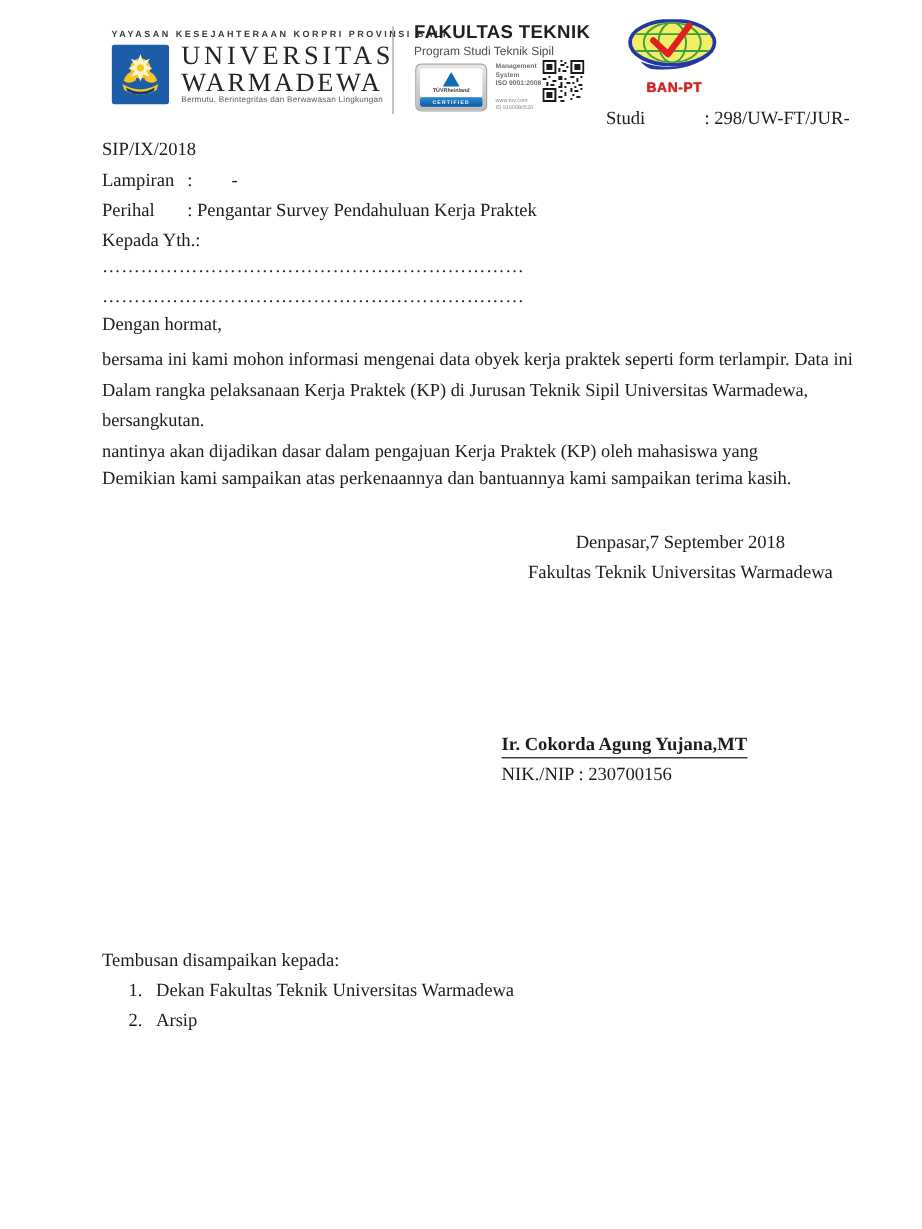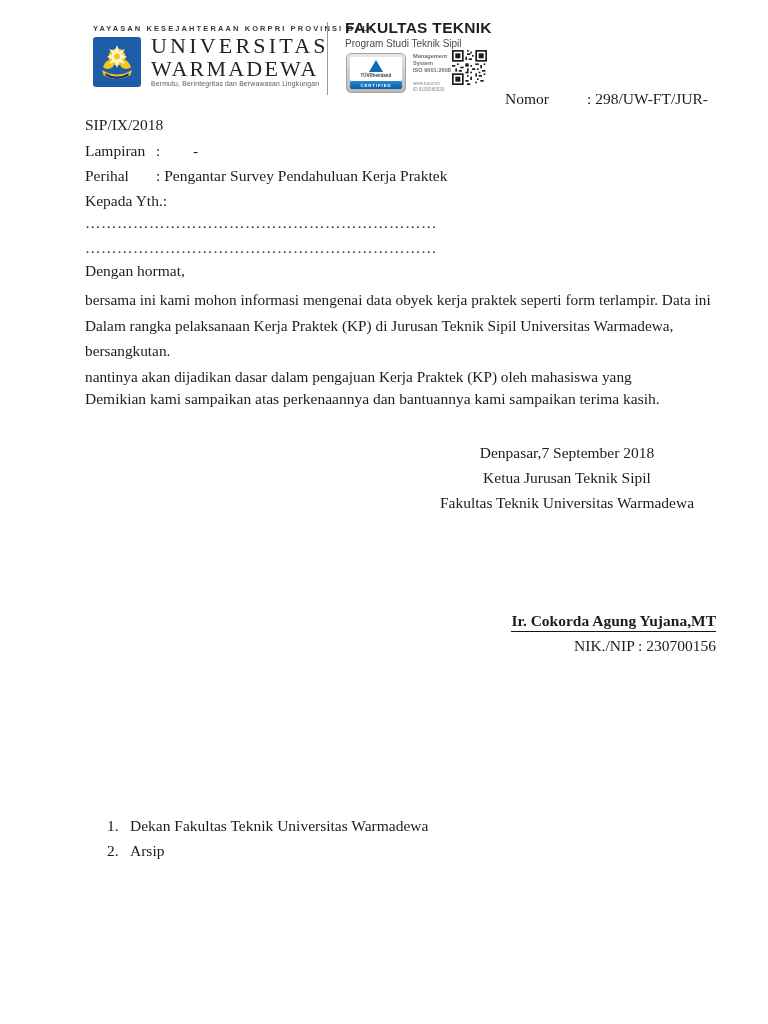--- a/index.html
+++ b/index.html
@@ -51,21 +51,21 @@
   .perihal .lab{width:71px;}
   .kepada{left:85px;top:192px;}
   .dots{left:85px;top:214px;width:350px;overflow:hidden;letter-spacing:.5px;color:#2a2a2a;}
   .dots2{top:239px;}
   .hormat{left:85px;top:262px;}
   .para{position:absolute;left:85px;top:287px;font-size:15.3px;line-height:25.6px;}
   .para div{white-space:nowrap;}
   .demikian{left:85px;top:390px;}
 
   .sig-block{left:418px;top:440px;width:298px;text-align:center;font-size:15.5px;line-height:25.2px;}
-  .name-block{left:418px;top:612px;width:298px;text-align:right;font-size:15.5px;}
+  .name-block{left:418px;top:612px;width:298px;text-align:left;font-size:15.5px;}
   .sig-name{font-weight:bold;display:inline-block;border-bottom:1.6px solid #151515;padding-bottom:1px;}
   .sig-nik{margin-top:5px;}
 
   .tembusan-h{left:85px;top:792px;}
   .titem{font-size:15.5px;position:absolute;white-space:nowrap;}
   .titem .num{display:inline-block;width:23px;}
   .t1{left:107px;top:817px;}
   .t2{left:107px;top:842px;}
 </style>
 </head>
@@ -162,23 +162,42 @@
           <rect x="17" y="18" width="2" height="1"></rect>
           <rect x="14" y="19" width="1" height="1"></rect>
         <rect x="9" y="15" width="1" height="1"></rect>
           <rect x="11" y="16" width="1" height="2"></rect>
           <rect x="8" y="18" width="2" height="1"></rect>
           <rect x="9" y="20" width="2" height="1"></rect>
       </g>
     </svg>
   </div>
 
+  <div class="abs banpt">
+    <svg width="88" height="46" viewBox="0 0 100 52" xmlns="http://www.w3.org/2000/svg">
+      <defs>
+        <clipPath id="ovalclip">
+            <ellipse cx="48" cy="22" rx="38" ry="19"></ellipse>
+          </clipPath>
+      </defs>
+      <ellipse cx="48" cy="22" rx="40" ry="21" fill="#f1ee67" stroke="#2437a5" stroke-width="3.5"></ellipse>
+      <g clip-path="url(#ovalclip)" stroke="#3f9e3c" stroke-width="1.8" fill="none">
+        <line x1="6" y1="14" x2="90" y2="14"></line>
+        <line x1="6" y1="30" x2="90" y2="30"></line>
+        <ellipse cx="48" cy="22" rx="13" ry="19"></ellipse>
+        <ellipse cx="48" cy="22" rx="27" ry="19"></ellipse>
+      </g>
+      <path d="M30 20 L44 33 L64 6" stroke="#e02020" stroke-width="6" fill="none" stroke-linecap="round" stroke-linejoin="round"></path>
+      <path d="M18 40 Q48 52 80 36 Q62 50 28 47 Q22 45 18 40 Z" fill="#2437a5"></path>
+    </svg>
+    <div class="banpt-label sans">BAN-PT</div>
+  </div>
 
   <div class="line nomor">
-    <span class="lab">Nomor</span><span>: 298/UW-FT/JUR-</span>
+    <span class="lab">Studi</span><span>: 298/UW-FT/JUR-</span>
   </div>
   <div class="line sip">SIP/IX/2018</div>
 
   <div class="line lampiran">
     <span class="lab">Lampiran</span><span class="colon">:</span><span>-</span>
   </div>
 
   <div class="line perihal">
     <span class="lab">Perihal</span><span>: Pengantar Survey Pendahuluan Kerja Praktek</span>
   </div>
@@ -193,29 +212,29 @@
     <div>bersama ini kami mohon informasi mengenai data obyek kerja praktek seperti form terlampir. Data ini</div>
     <div>Dalam rangka pelaksanaan Kerja Praktek (KP) di Jurusan Teknik Sipil Universitas Warmadewa,</div>
     <div>bersangkutan.</div>
     <div>nantinya akan dijadikan dasar dalam pengajuan Kerja Praktek (KP) oleh mahasiswa yang</div>
   </div>
 
   <div class="line demikian">Demikian kami sampaikan atas perkenaannya dan bantuannya kami sampaikan terima kasih.</div>
 
   <div class="abs sig-block">
     <div>Denpasar,7 September 2018</div>
-    <div>Ketua Jurusan Teknik Sipil</div>
     <div>Fakultas Teknik Universitas Warmadewa</div>
   </div>
 
   <div class="abs name-block">
     <div><span class="sig-name">Ir. Cokorda Agung Yujana,MT</span></div>
     <div class="sig-nik">NIK./NIP : 230700156</div>
   </div>
 
+  <div class="line tembusan-h">Tembusan disampaikan kepada:</div>
   <div class="titem t1">
     <span class="num">1.</span><span>Dekan Fakultas Teknik Universitas Warmadewa</span>
   </div>
   <div class="titem t2">
     <span class="num">2.</span><span>Arsip</span>
   </div>
 
 </div>
 
 </body></html>

